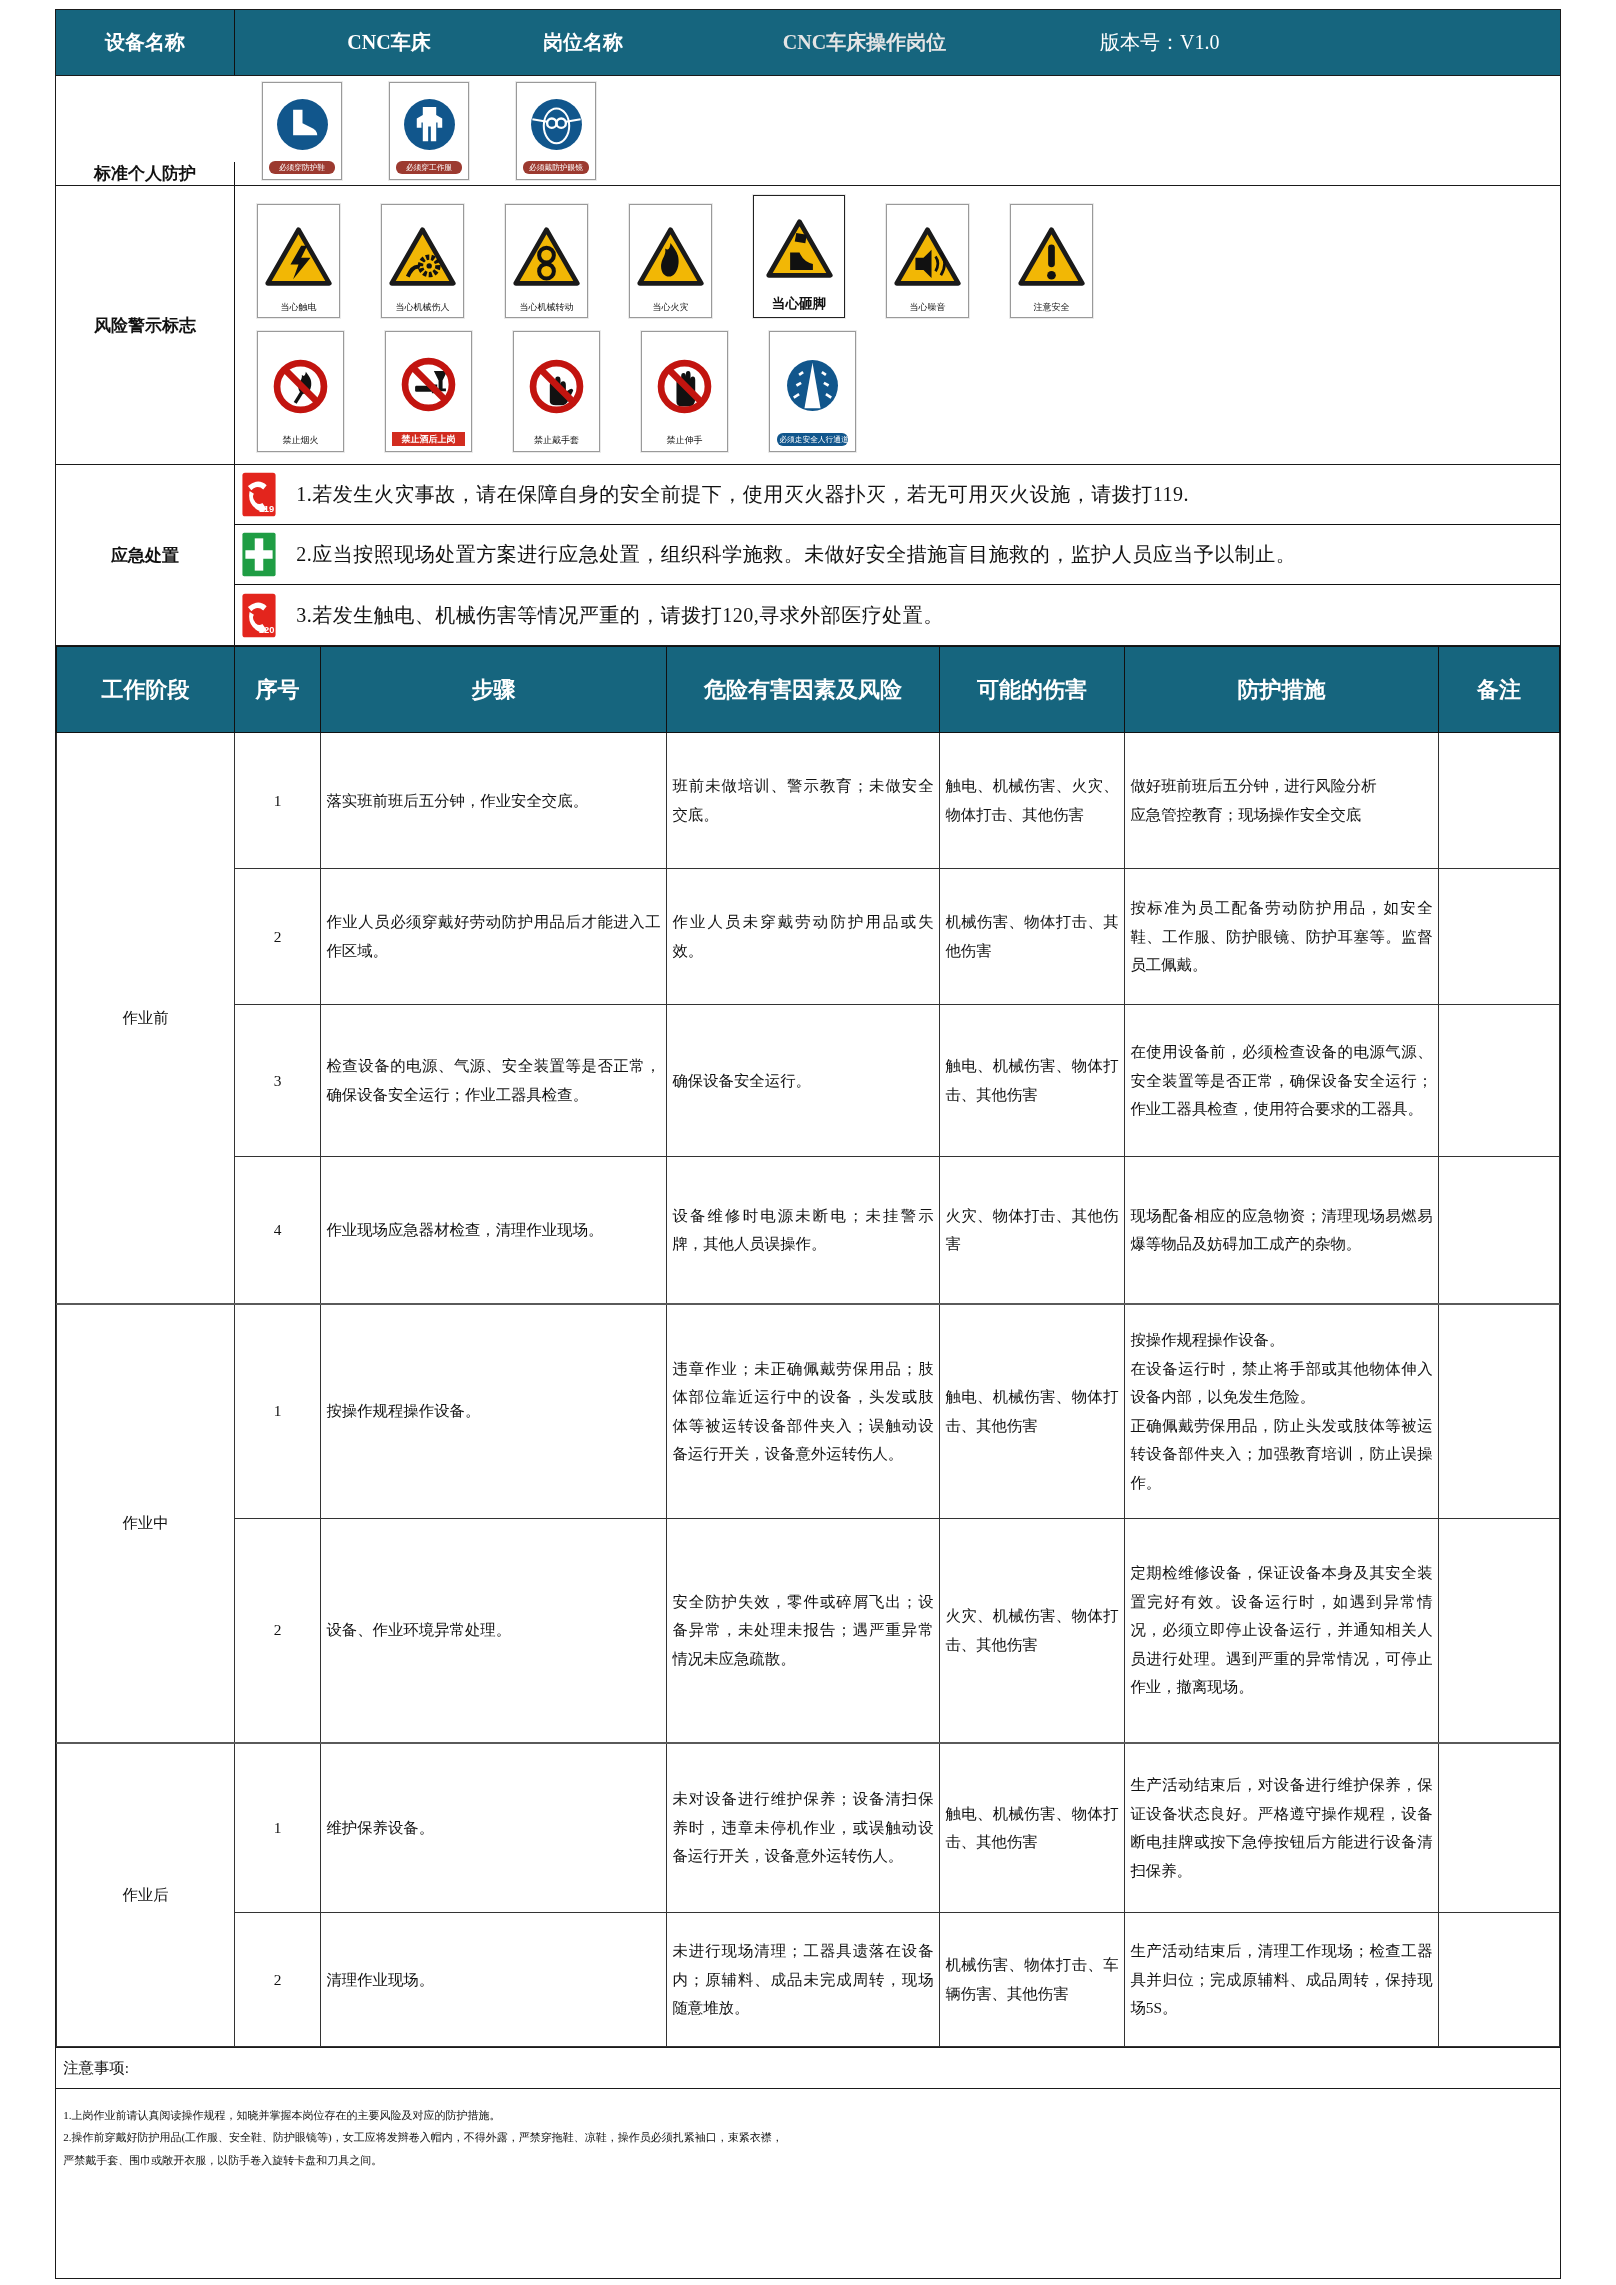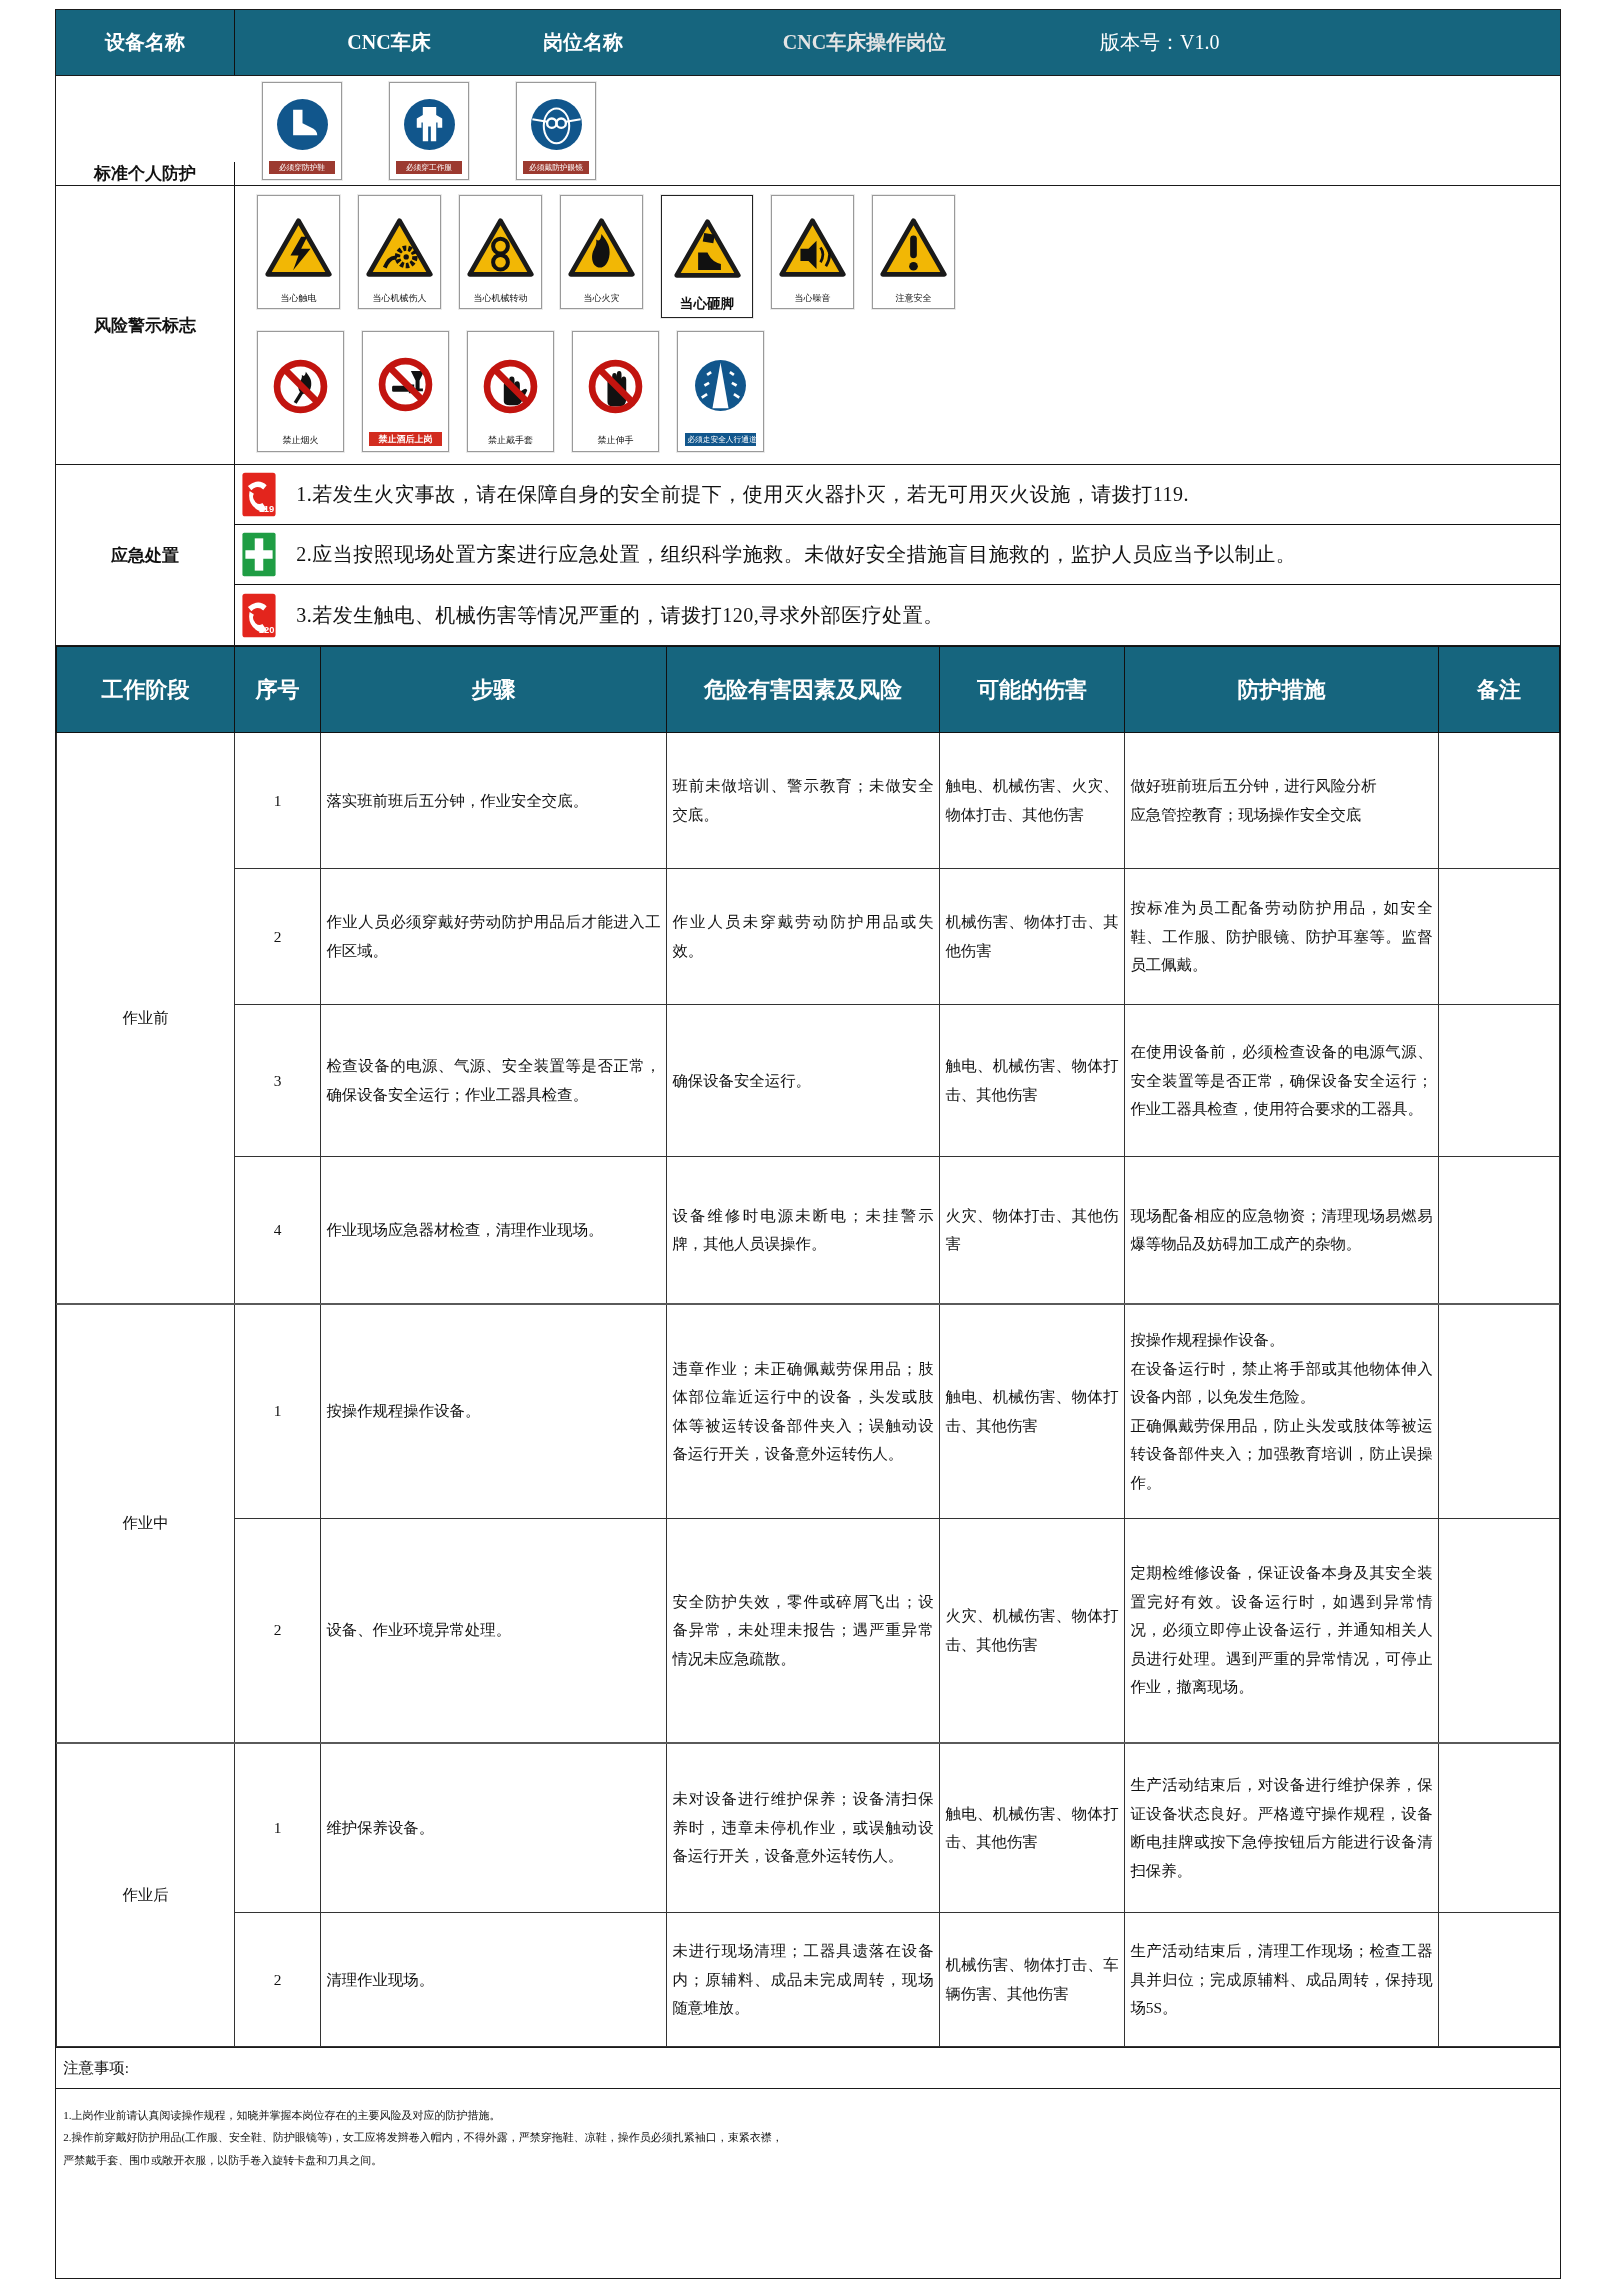--- a/index.html
+++ b/index.html
@@ -25,28 +25,28 @@
   .band{display:flex;align-items:stretch;}
   .band-label{width:178px;border-right:1.8px solid #111;display:flex;align-items:center;justify-content:center;
     font-weight:bold;font-size:17px;text-align:center;}
   .band-content{flex:1;}
 
   .ppe-row{height:109px;align-items:flex-end;}
   .ppe-signs{display:flex;align-items:center;gap:47px;padding:5.4px 0 5.4px 27px;height:100%;box-sizing:border-box;}
 
   .risk-row{min-height:271px;}
   .risk-content{display:flex;flex-direction:column;justify-content:space-around;padding:9px 0 12.7px 22px;gap:12.7px;}
-  .sign-line{display:flex;align-items:flex-start;gap:18px;}
+  .sign-line{display:flex;align-items:flex-end;gap:41px;}
 
   
   .sign-card{background:#fff;border:0.9px solid #9a9a9a;box-shadow:0 0 0 0.9px #e8e8e8;display:flex;flex-direction:column;align-items:center;justify-content:space-between;padding:5.4px 3.6px 4.5px;box-sizing:border-box;}
   .sign-card .sign-art{flex:1;display:flex;align-items:center;justify-content:center;width:100%;}
   .sign-card .sign-label{font-size:9px;line-height:1.2;white-space:nowrap;font-family:"Liberation Sans","DejaVu Sans",sans-serif;}
   .ppe-card{width:80px;height:98px;}
-  .ppe-card .sign-label,.band-blue .sign-label{background:#9c3a30;color:#fff;font-size:7.7px;padding:1.8px 2.7px;width:92%;text-align:center;box-sizing:border-box;}
+  .ppe-card .sign-label,.band-blue .sign-label{background:#9c3a30;color:#fff;font-size:7.7px;padding:1.8px 2.7px;width:92%;text-align:center;box-sizing:border-box;border-radius:6px;}
   .warn-card{width:83px;height:114px;}
   .warn-card.emph{width:92px;height:123px;border:1.8px solid #222;}
   .warn-card.emph .sign-label{font-size:13.6px;font-weight:bold;}
   .forbid-card{width:87px;height:121px;}
   .band-red .sign-label{background:#d22c1f;color:#fff;font-weight:bold;padding:1.8px 2.7px;width:94%;text-align:center;box-sizing:border-box;}
   .band-blue .sign-label{background:#11568c;}
 
   
   .emg-row{min-height:179px;}
   .emg-item{display:flex;align-items:center;min-height:60px;border-bottom:0.9px solid #111;padding:1.8px 5.4px 1.8px 7.2px;box-sizing:border-box;}

